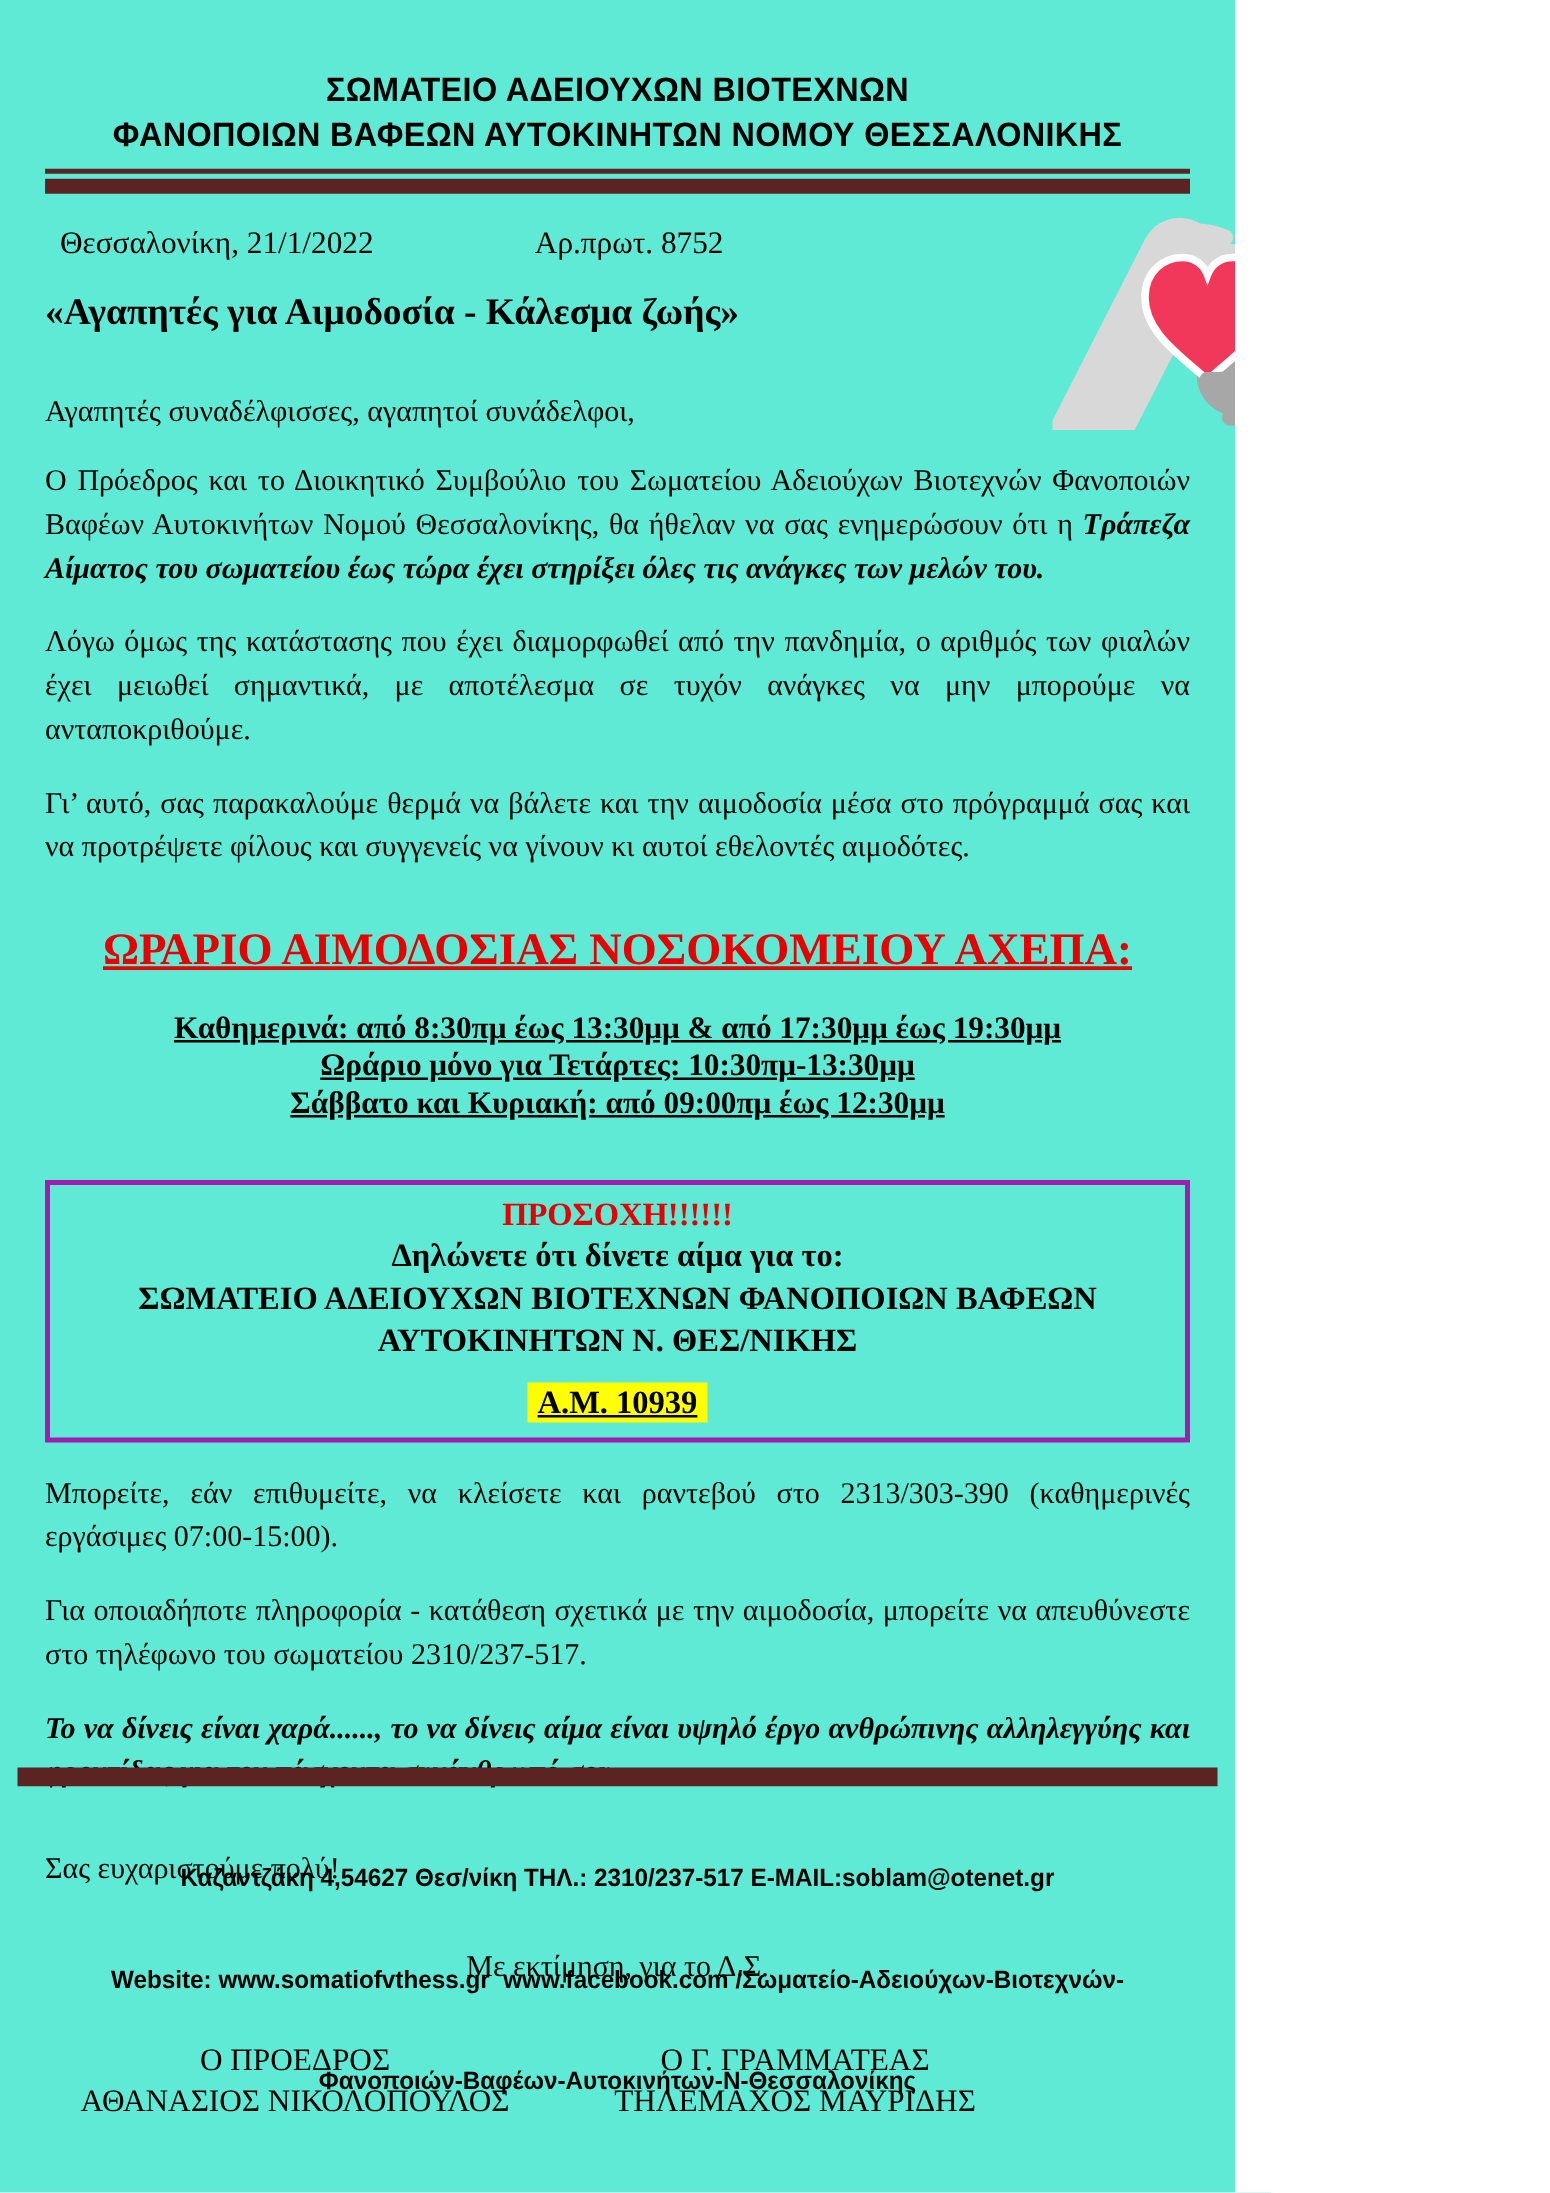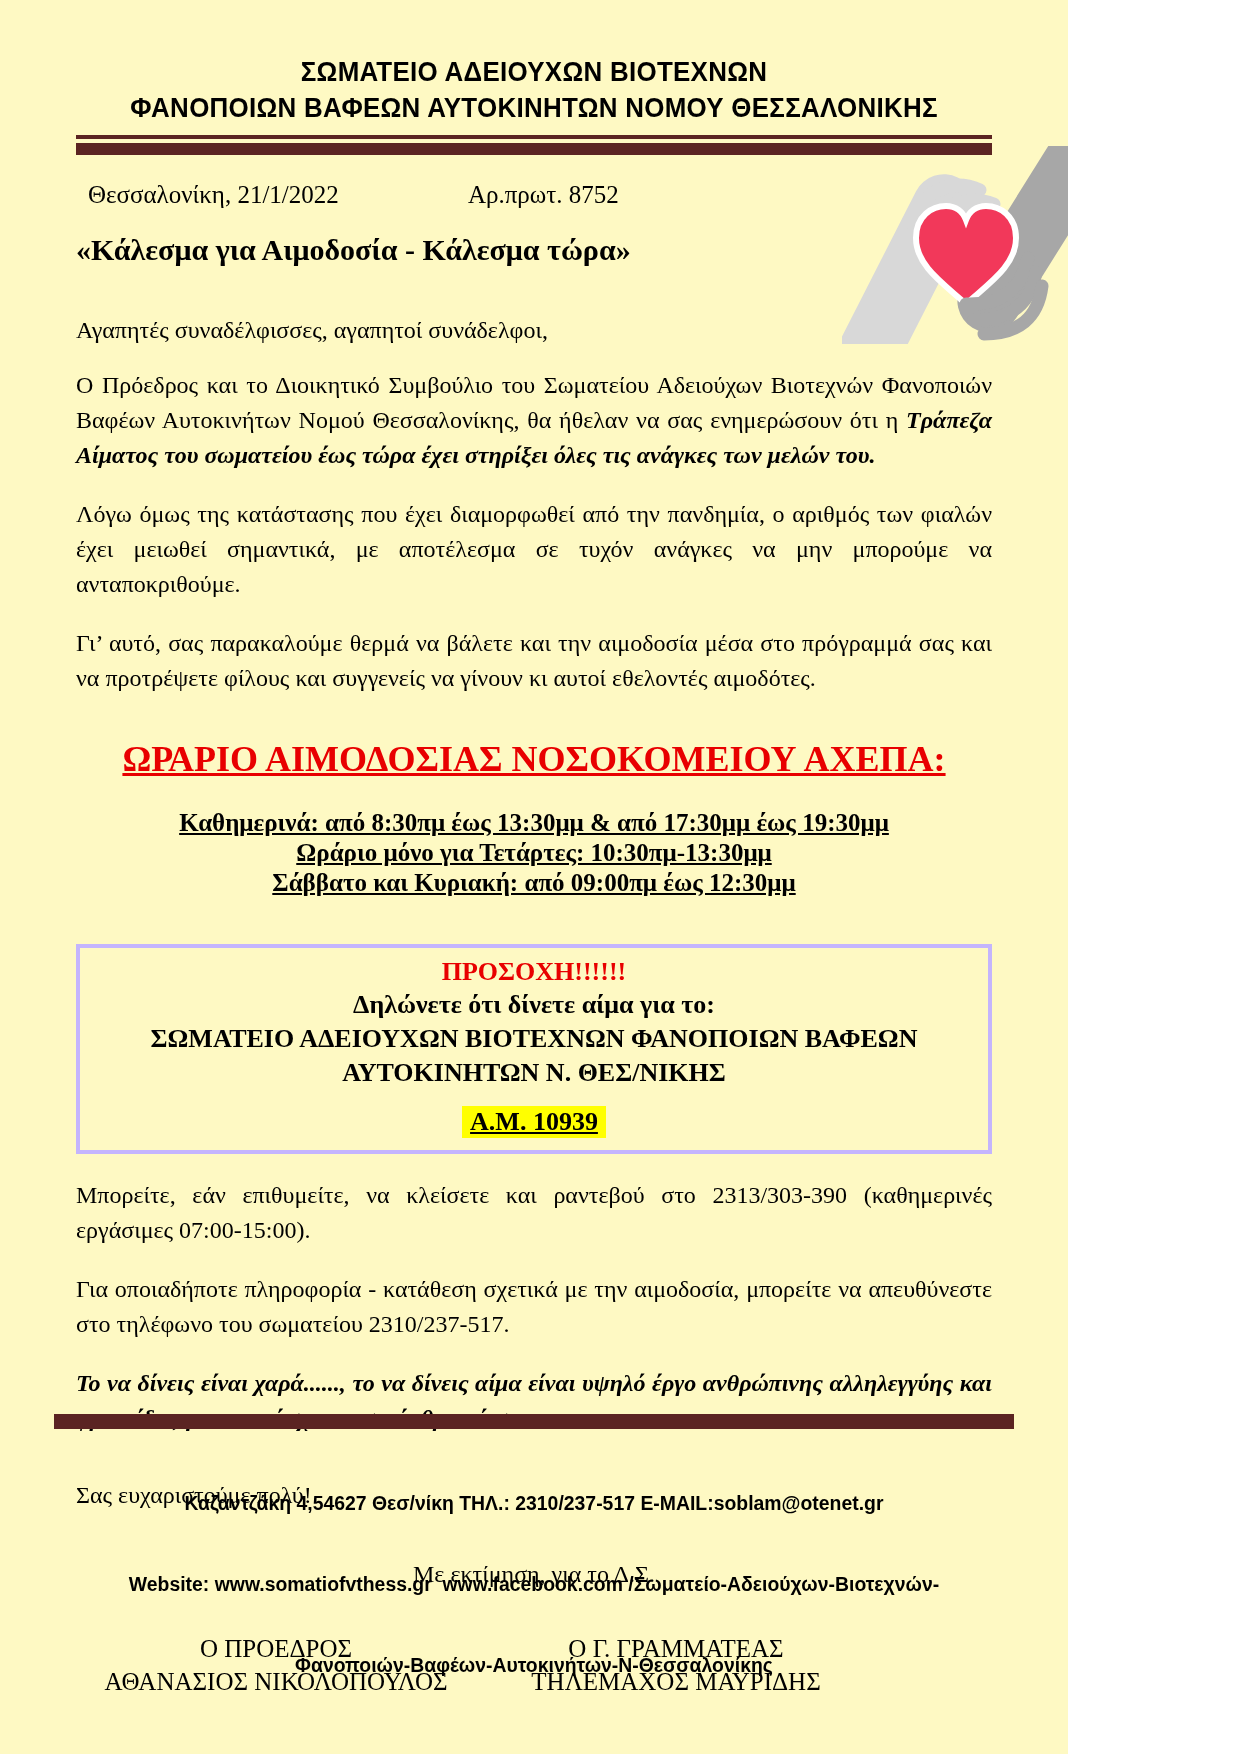--- a/index.html
+++ b/index.html
@@ -1,19 +1,19 @@
 <!DOCTYPE html>
 <html lang="el"><head>
 <meta charset="utf-8">
 <style>
   html,body{margin:0;padding:0;background:#ffffff;}
   .page{
     position:relative;
-    width:1068px;height:1754px;
-    background:#fef9c3;
+    width:988px;height:1754px;
+    background:#5eead4;
     font-family:"Liberation Serif", serif;
     color:#000;
     overflow:hidden;
   }
   .content{width:916px;margin:0 auto;}
 
   
   .org-header{padding-top:54px;text-align:center;}
   .org-line{
     font-family:"Liberation Sans", sans-serif;
@@ -42,21 +42,21 @@
   
   .sched-heading{
     margin-top:42px;text-align:center;color:#e80000;
     font-weight:bold;font-size:36px;text-decoration:underline;
   }
   .sched-lines{margin-top:28px;text-align:center;font-weight:bold;font-size:25px;line-height:30px;}
   .sched-line{text-decoration:underline;}
 
   
   .attention{
-    margin-top:46px;border:4px solid #c4b5fd;
+    margin-top:46px;border:4px solid #a21caf;
     text-align:center;padding:8px 8px 12px;
   }
   .att-warning{color:#e80000;font-weight:bold;font-size:26px;line-height:32px;}
   .att-declare{font-weight:bold;font-size:26px;line-height:34px;}
   .att-org{font-weight:bold;font-size:26px;line-height:34px;}
   .att-am{
     display:inline-block;font-weight:bold;font-size:26px;line-height:32px;
     text-decoration:underline;background:#ffff00;padding:0 8px;margin-top:16px;
   }
 
@@ -88,21 +88,21 @@
       <div class="org-line">ΦΑΝΟΠΟΙΩΝ ΒΑΦΕΩΝ ΑΥΤΟΚΙΝΗΤΩΝ ΝΟΜΟΥ ΘΕΣΣΑΛΟΝΙΚΗΣ</div>
       <div class="rule-thin"></div>
       <div class="rule-thick"></div>
     </header>
 
     <div class="meta-row">
       <span class="meta-date">Θεσσαλονίκη, 21/1/2022</span>
       <span class="meta-protocol">Αρ.πρωτ. 8752</span>
     </div>
 
-    <div class="letter-title">«Κάλεσμα για Αιμοδοσία - Κάλεσμα τώρα»</div>
+    <div class="letter-title">«Αγαπητές για Αιμοδοσία - Κάλεσμα ζωής»</div>
 
     <div class="salutation">Αγαπητές συναδέλφισσες, αγαπητοί συνάδελφοι,</div>
 
     <p class="para"><span>Ο Πρόεδρος και το Διοικητικό Συμβούλιο του Σωματείου Αδειούχων Βιοτεχνών Φανοποιών Βαφέων Αυτοκινήτων Νομού Θεσσαλονίκης, θα ήθελαν να σας ενημερώσουν ότι η </span><span class="bold-italic">Τράπεζα Αίματος του σωματείου έως τώρα έχει στηρίξει όλες τις ανάγκες των μελών του.</span></p>
 
     <p class="para">Λόγω όμως της κατάστασης που έχει διαμορφωθεί από την πανδημία, ο αριθμός των φιαλών έχει μειωθεί σημαντικά, με αποτέλεσμα σε τυχόν ανάγκες να μην μπορούμε να ανταποκριθούμε.</p>
 
     <p class="para">Γι’ αυτό, σας παρακαλούμε θερμά να βάλετε και την αιμοδοσία μέσα στο πρόγραμμά σας και να προτρέψετε φίλους και συγγενείς να γίνουν κι αυτοί εθελοντές αιμοδότες.</p>
 
     <div class="sched-heading">ΩΡΑΡΙΟ ΑΙΜΟΔΟΣΙΑΣ ΝΟΣΟΚΟΜΕΙΟΥ ΑΧΕΠΑ:</div>

